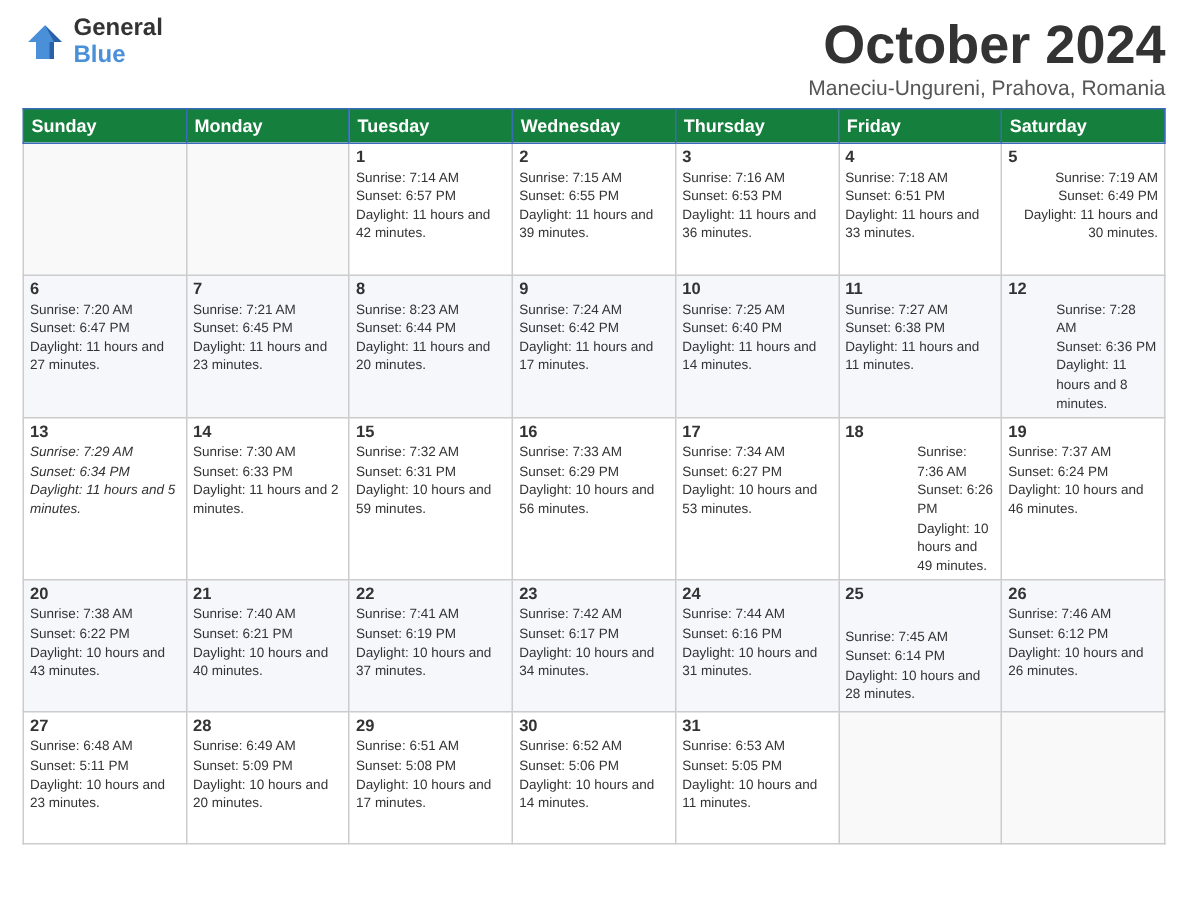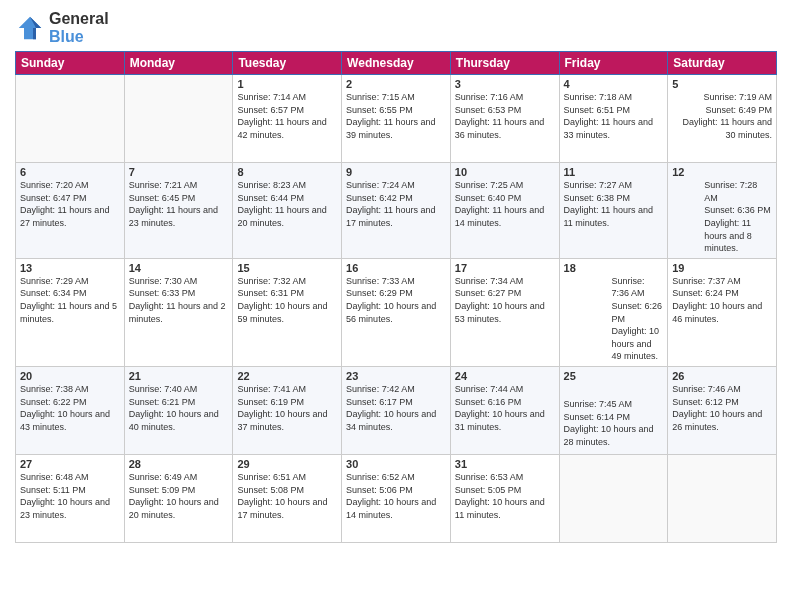--- a/index.html
+++ b/index.html
@@ -97,36 +97,40 @@
       font-size: 9px;
       color: #333;
       line-height: 1.4;
     }
     tr:nth-child(even) td {
       background: #f5f7fb;
     }
     tr:nth-child(odd) td:not(.empty) {
       background: #fff;
     }
-    .header-row th { background: #be185d; }
+    .header-row th { background: #15803d; }
   </style>
 </head>
 <body>
 
 <div class="page">
   <div class="header">
     <div class="logo">
       <svg class="logo-icon" viewBox="0 0 40 40">
         <polygon points="20,5 35,20 28,20 28,35 12,35 12,20 5,20" fill="#4a90d9"></polygon>
         <polygon points="20,5 35,20 28,20 28,35 24,35 24,20 28,20" fill="#2a60a9"></polygon>
       </svg>
       <div class="logo-text">
         <span class="logo-general">General</span>
         <span class="logo-blue">Blue</span>
       </div>
+    </div>
+    <div class="title-block">
+      <div class="month-title">October 2024</div>
+      <div class="subtitle">Maneciu-Ungureni, Prahova, Romania</div>
     </div>
   </div>
 
   <table class="calendar">
     <thead>
       <tr class="header-row">
         <th>Sunday</th>
         <th>Monday</th>
         <th>Tuesday</th>
         <th>Wednesday</th>
@@ -210,21 +214,21 @@
           <td>
             <span class="day-num">12</span>
             <div class="day-info" style="white-space: pre-line; margin-left: 32px;">Sunrise: 7:28 AM
 Sunset: 6:36 PM
 Daylight: 11 hours and 8 minutes.</div>
           </td>
         </tr>
         <tr>
           <td>
             <span class="day-num">13</span>
-            <div class="day-info" style="white-space: pre-line;">Sunrise: 7:29 AM
+            <div class="day-info" style="white-space: pre-line; font-style: italic;">Sunrise: 7:29 AM
 Sunset: 6:34 PM
 Daylight: 11 hours and 5 minutes.</div>
           </td>
           <td>
             <span class="day-num">14</span>
             <div class="day-info" style="white-space: pre-line;">Sunrise: 7:30 AM
 Sunset: 6:33 PM
 Daylight: 11 hours and 2 minutes.</div>
           </td>
           <td>

